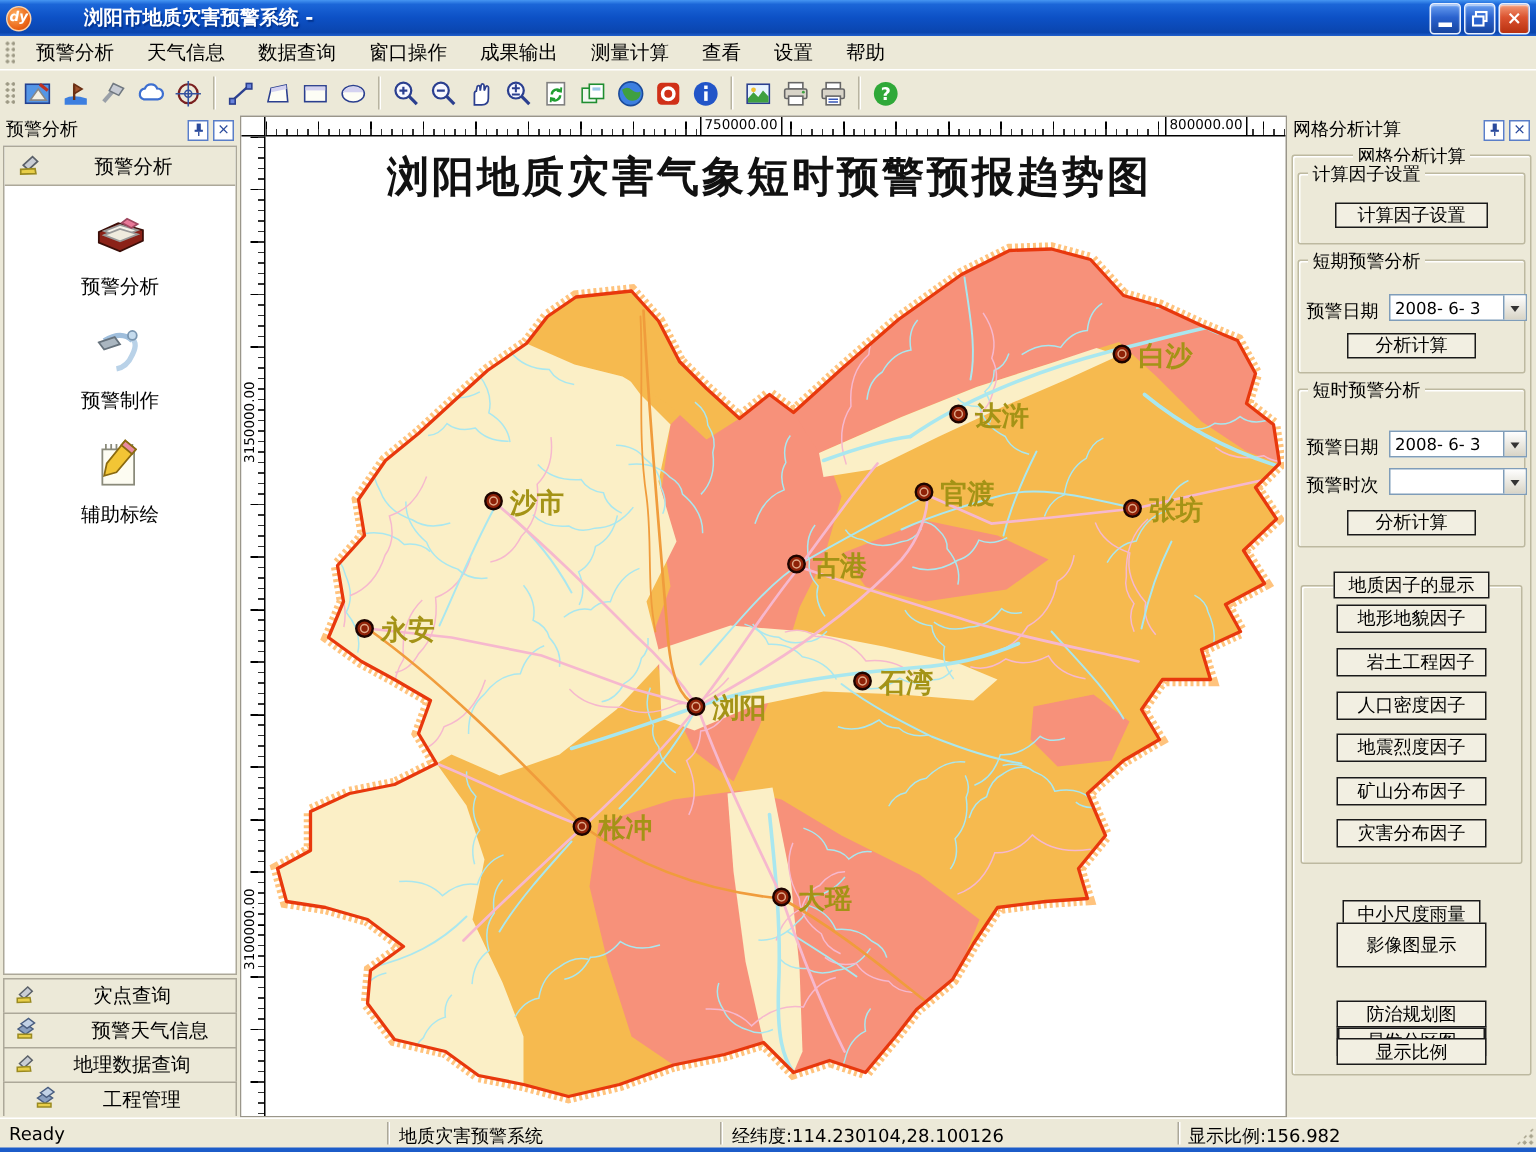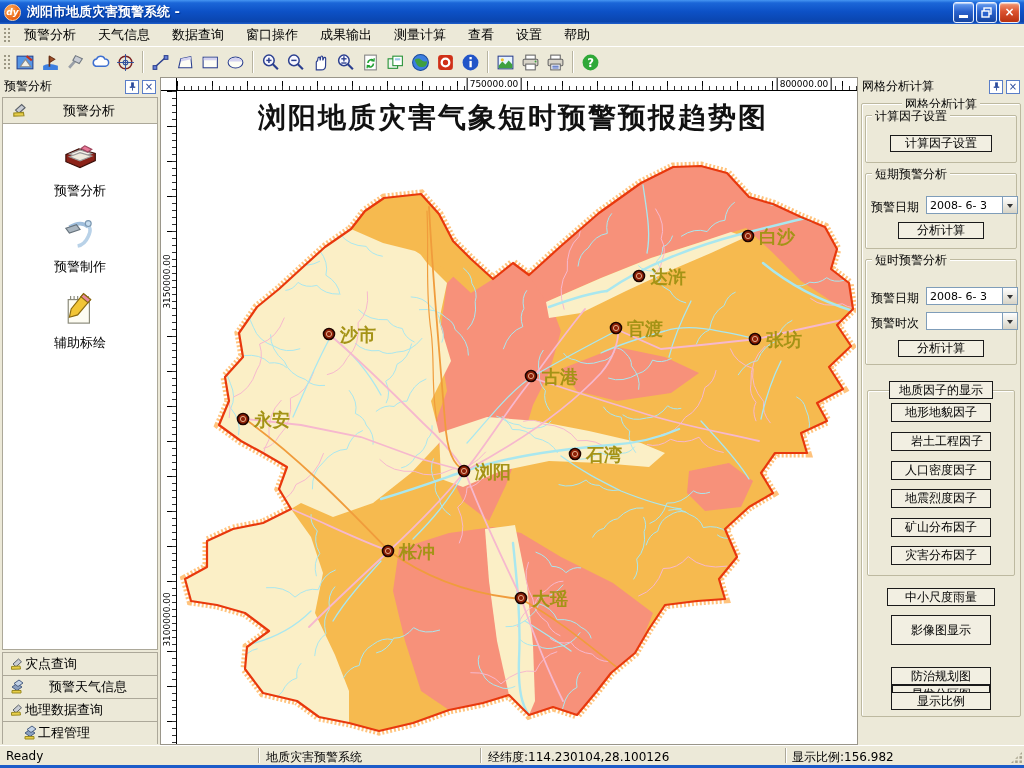--- a/index.html
+++ b/index.html
@@ -2,21 +2,21 @@
 <html style="--c-low: #FBEFC6; --c-med: #F6BA4F; --c-high: #F7917A; --c-bound: #E8380D; --c-halo: #FFB866; --c-river: #A9E7EF; --c-roadp: #F6B8CE; --c-roado: #F09C3C;"><head>
 <meta charset="utf-8">
 <style>
   * { margin:0; padding:0; box-sizing:border-box; }
   html,body { width:1024px; height:768px; overflow:hidden; }
   body { font-family:"DejaVu Sans","Liberation Sans",sans-serif; background:#ECE9D8; position:relative; font-size:12px; }
 
   
   .titlebar { position:absolute; left:0; top:0; width:1024px; height:24px;
     background:linear-gradient(180deg,#4696F2 0%,#1B66D8 12%,#0D51C6 48%,#0A45AE 90%,#2160CC 100%);
-    display:flex; align-items:center; padding:0 4px; }
+    display:flex; align-items:center; padding:0 4px;gap:29px; }
   .app-icon { width:17px; height:17px; border-radius:50%;
     background:radial-gradient(circle at 35% 32%,#FFB060,#E85E10 70%,#C64A08);
     border:1px solid #FFD2A6; color:#fff; font-size:9px; font-style:italic; font-weight:bold;
     display:flex; align-items:center; justify-content:center; margin-right:6px; }
   .title-text { color:#fff; font-weight:bold; font-size:13px; text-shadow:1px 1px 1px #00328E; }
   .win-btns { margin-left:auto; display:flex; gap:2px; }
   .win-btn { width:21px; height:21px; border-radius:3px; border:1px solid #E8F0FF; color:#fff;
     display:flex; align-items:center; justify-content:center;
     background:linear-gradient(180deg,#6AA0F2,#2A62CE 45%,#16449F); box-shadow:inset 0 1px 1px rgba(255,255,255,.6); }
   .win-btn.close { background:linear-gradient(180deg,#F49C78,#DB5330 45%,#B93110); font-weight:bold; }
@@ -46,21 +46,21 @@
   .left-box { position:absolute; left:2px; right:2px; top:20px; height:553px; background:#fff; border:1px solid #ACA899; overflow:hidden; }
   .section-bar { height:26px; background:#ECE9D8; border-bottom:1px solid #ACA899; display:flex; align-items:center; padding:0 8px; font-size:13px; }
   .section-bar svg { width:18px; height:18px; }
   .section-bar .lbl { flex:1; text-align:center; }
   .tool-item { display:flex; flex-direction:column; align-items:center; margin-top:13px; cursor:pointer; }
   .tool-item .ic svg { width:40px; height:40px; }
   .tool-item .lbl { font-size:13px; margin-top:2px; }
   .left-bottom-bar { position:absolute; left:2px; right:2px; height:23px; background:#ECE9D8; border:1px solid #ACA899;
     border-bottom:none; display:flex; align-items:center; padding:0 6px; font-size:13px; }
   .left-bottom-bar svg { width:16px; height:16px; }
-  .left-bottom-bar .lbl { flex:1; text-align:left; }
+  .left-bottom-bar .lbl { flex:1; text-align:center; }
 
   
   .map-area { position:absolute; left:160px; top:77px; width:698px; height:668px; background:#fff; border:1px solid #9A968A; }
   .ruler-corner { position:absolute; left:0; top:0; width:16px; height:13px; background:#fff;
     border-right:1px solid #000; border-bottom:1px solid #000; z-index:3; }
   .ruler-top { position:absolute; left:16px; top:0; right:0; height:13px; background:#fff; border-bottom:1px solid #000;
     background-image:repeating-linear-gradient(90deg,#333 0 1px,transparent 1px 7px),
                      repeating-linear-gradient(90deg,#000 0 1px,transparent 1px 35px);
     background-size:auto 4px,auto 9px; background-repeat:repeat-x; background-position:left bottom; z-index:2; }
   .ruler-left { position:absolute; left:0; top:13px; width:16px; bottom:0; background:#fff; border-right:1px solid #000;
@@ -691,21 +691,21 @@
   <div class="xp-btn" style="left:50%; transform:translateX(-50%); top:304px; width:104px; height:18px; z-index:2;">地质因子的显示</div>
   <div id="factor-buttons">
       <div class="xp-btn" style="left: 50%; transform: translateX(-50%); top: 326px; width: 100px; height: 19px;">地形地貌因子</div>
       <div class="xp-btn" style="left: 50%; transform: translateX(-50%); top: 355px; width: 100px; height: 19px; padding-left: 12px;">岩土工程因子</div>
       <div class="xp-btn" style="left: 50%; transform: translateX(-50%); top: 384px; width: 100px; height: 19px;">人口密度因子</div>
       <div class="xp-btn" style="left: 50%; transform: translateX(-50%); top: 412px; width: 100px; height: 19px;">地震烈度因子</div>
       <div class="xp-btn" style="left: 50%; transform: translateX(-50%); top: 441px; width: 100px; height: 19px;">矿山分布因子</div>
       <div class="xp-btn" style="left: 50%; transform: translateX(-50%); top: 469px; width: 100px; height: 19px; text-align: center;">灾害分布因子</div>
     </div>
   <div id="display-buttons">
-      <div class="xp-btn" style="left: 50%; transform: translateX(-50%); top: 511px; width: 108px; height: 18px;">中小尺度雨量</div>
+      <div class="xp-btn" style="left: 50%; transform: translateX(-50%); top: 523px; width: 92px; height: 18px;">中小尺度雨量</div>
       <div class="xp-btn" style="left: 50%; transform: translateX(-50%); top: 538px; width: 100px; height: 30px;">影像图显示</div>
       <div class="xp-btn active" style="left: 50%; transform: translateX(-50%); top: 563px; width: 100px; height: 20px; margin-top: 44px;">易发分区图</div>
       <div class="xp-btn" style="left: 50%; transform: translateX(-50%); top: 590px; width: 100px; height: 18px;">防治规划图</div>
       <div class="xp-btn" style="left: 50%; transform: translateX(-50%); top: 615px; width: 100px; height: 18px;">显示比例</div>
     </div>
 </div>
 
 <div class="statusbar">
   <span class="sb-text" style="left:6px;">Ready</span>
   <div class="sb-sep" style="left:258px;"></div>

